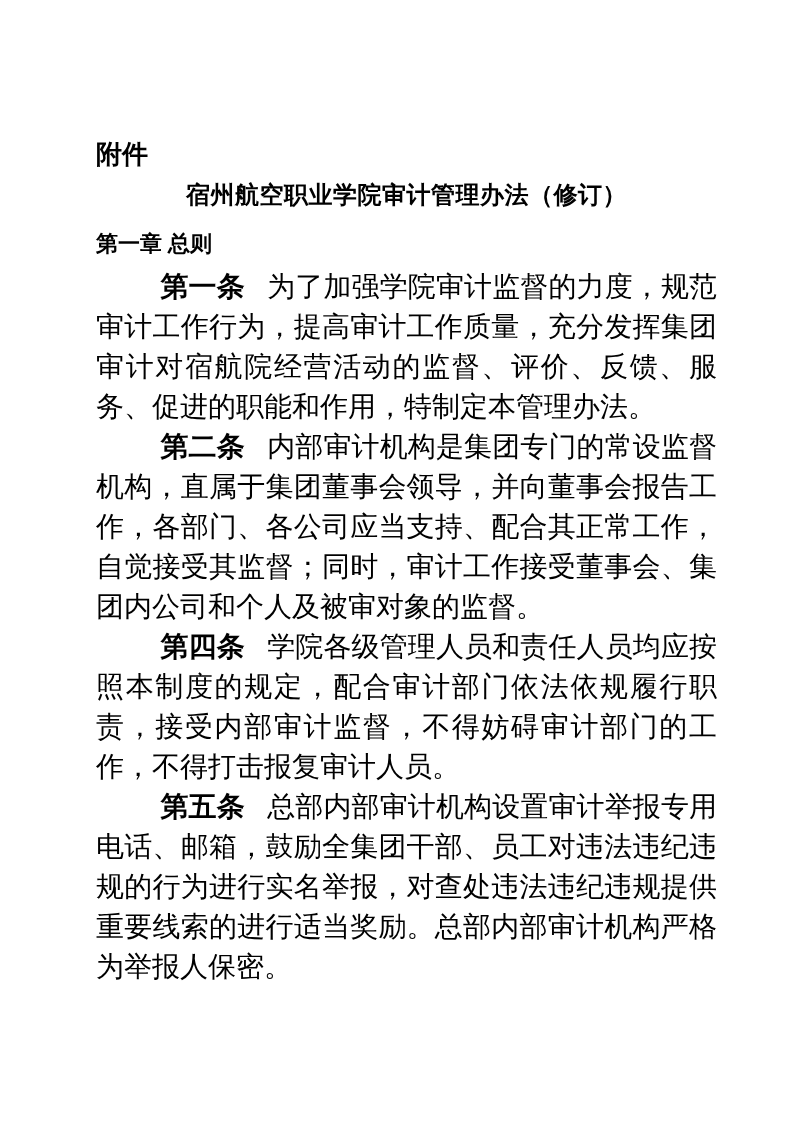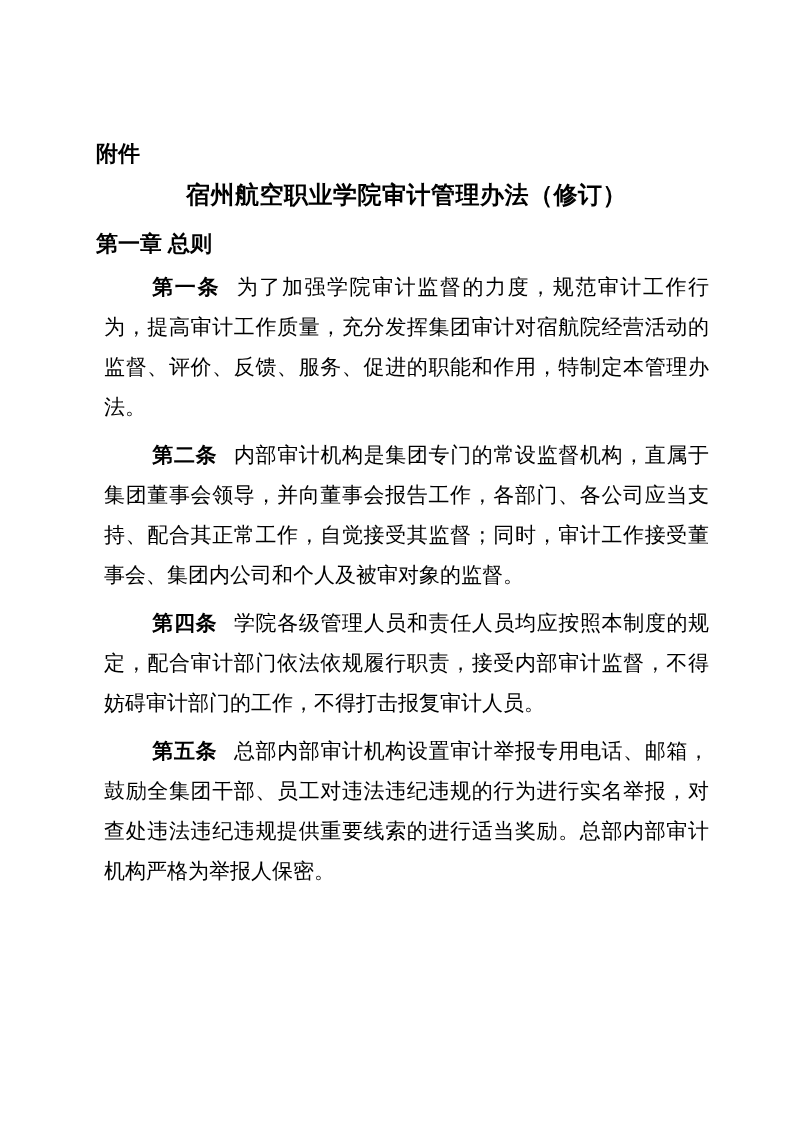--- a/index.html
+++ b/index.html
@@ -14,21 +14,21 @@
     background: #ffffff;
     color: #000000;
     box-sizing: border-box;
     padding: 141px 76px 0 96px;
     overflow: hidden;
     font-family: "Liberation Serif", "DejaVu Serif", serif;
   }
   .attachment {
     font-family: "Liberation Sans", "DejaVu Sans", sans-serif;
     font-weight: bold;
-    font-size: 22px;
+    font-size: 26px;
     line-height: 26px;
     text-align: left;
   }
   .doc-title {
     margin: 13px 0 0 0;
     text-align: center;
     font-family: Liberation Sans, sans-serif;
     font-weight: bold;
     font-size: 24px;
     line-height: 30px;
@@ -39,22 +39,22 @@
     text-align: left;
     font-family: "Liberation Sans", "DejaVu Sans", sans-serif;
     font-weight: bold;
     font-size: 22px;
     line-height: 26px;
   }
   .doc-body {
     margin-top: 10px;
   }
   .article {
-    margin: 8px;
-    font-size: 21px;
+    margin: 0;
+    font-size: 28px;
     line-height: 40px;
     text-align: justify;
     text-justify: inter-ideograph;
     text-indent: 2.3em;
   }
   .article-label {
     font-family: "Liberation Sans", "DejaVu Sans", sans-serif;
     font-weight: bold;
     margin-right: 0.8em;
   }

